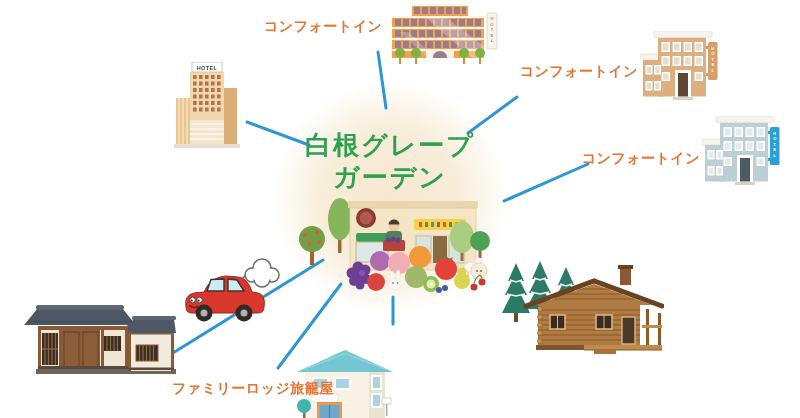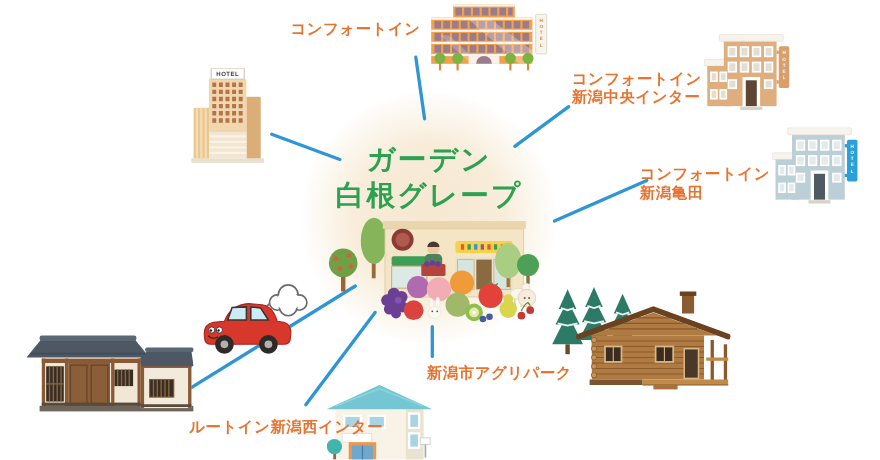--- a/index.html
+++ b/index.html
@@ -397,29 +397,26 @@
         <rect x="162" y="52" width="3" height="34" fill="#8a5a2a"></rect>
       <rect x="146" y="64" width="20" height="3" fill="#c08a4a"></rect>
       <rect x="88" y="84" width="78" height="5" fill="#c08a4a"></rect>
       <line x1="88" y1="89" x2="166" y2="89" stroke="#8a5a2a" stroke-width="1"></line>
       <rect x="40" y="84" width="48" height="5" fill="#7a5530"></rect>
       <rect x="98" y="89" width="22" height="4" fill="#a9713f"></rect>
     </g>
   </svg>
 
   <div class="title">
+    <div>白根グレープ</div>
     <div>ガーデン</div>
-    <div>白根グレープ</div>
   </div>
 
   <div class="label" style="left:264px;top:18px">コンフォートイン</div>
   <div class="label r" style="right:162px;top:63px">
     <div>コンフォートイン</div>
-    <div>新潟中央インター</div>
   </div>
   <div class="label r" style="right:100px;top:150px">
     <div>コンフォートイン</div>
-    <div>新潟亀田</div>
   </div>
-  <div class="label" style="left:172px;top:380px">ルートイン新潟西インター</div>
-  <div class="label" style="left:388px;top:331px">新潟市アグリパーク</div>
+  <div class="label" style="left:172px;top:380px">ファミリーロッジ旅籠屋</div>
 
 </div>
 
 </body></html>

